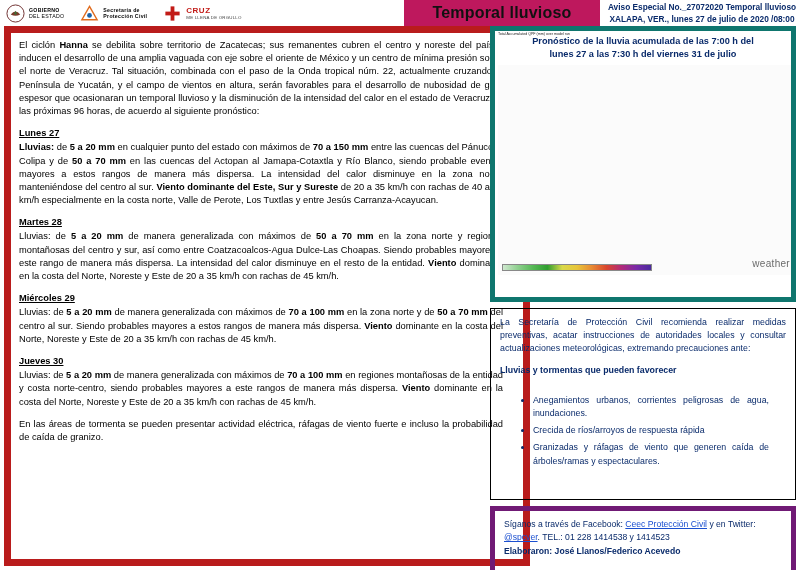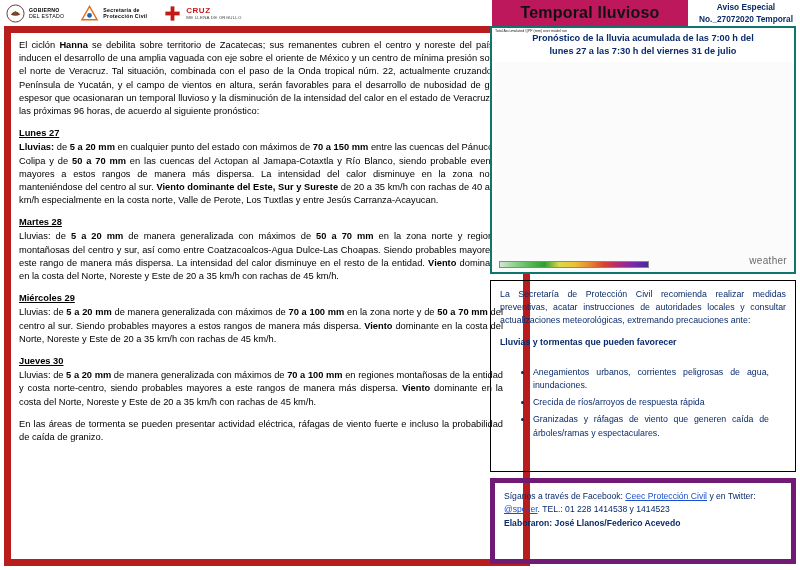--- a/index.html
+++ b/index.html
@@ -8,21 +8,21 @@
     width:800px; height:570px;
     font-family:"Liberation Sans", sans-serif;
     background:#ffffff;
     color:#000000;
     overflow:hidden;
   }
   .page { position:relative; width:800px; height:570px; background:#fff; }
 
   
   .header { position:absolute; left:0; top:0; width:800px; height:26px; display:flex; }
-  .logos { width:492px; height:26px; display:flex; align-items:center; gap:16px; padding-left:6px; background:#fff; }
+  .logos { width:404px; height:26px; display:flex; align-items:center; gap:16px; padding-left:6px; background:#fff; }
   .logo-block { display:flex; align-items:center; gap:4px; }
   .logo-mark { width:19px; height:19px; }
   .logo-text { font-size:5.2px; line-height:1.25; font-weight:bold; letter-spacing:.3px; }
   .logo-text .l2 { font-weight:normal; }
   .cruz-text { font-size:8px; font-weight:bold; color:#c21b17; letter-spacing:.5px; }
   .cruz-sub { font-size:4.4px; color:#444; letter-spacing:.2px; }
 
   .banner {
     width:196px; height:26px; background:#be185d; color:#111;
     display:flex; align-items:center; justify-content:center;
@@ -42,21 +42,21 @@
   }
   .left-col p { margin:0 0 9px 0; }
   .left-col p:last-child { margin-bottom:0; }
   .b { font-weight:bold; }
   .u { text-decoration:underline; font-weight:bold; }
   .day-head { display:block; margin-bottom:1px; }
 
   
   .right-col { position:absolute; left:490px; top:0; width:306px; height:540px; }
 
-  .map-box { border:2px solid #0f766e; width:306px; height:248px; background:#fff; position:relative; overflow:hidden; }
+  .map-box { border:5px solid #0f766e; width:306px; height:276px; background:#fff; position:relative; overflow:hidden; }
   .map-title {
     font-size:9.2px; font-weight:bold; color:#0a2b6b; text-align:center;
     padding:4px 10px 3px 10px; line-height:1.45;
   }
   .qpf-label { position:absolute; left:3px; top:1px; font-size:3.6px; color:#222; }
   .map-canvas { position:absolute; left:3px; top:34px; width:298px; height:210px; background:#f2f3f2; overflow:hidden; }
   .map-sea { position:absolute; inset:0; background:#fbfbfb; }
   .pivotal { position:absolute; right:6px; bottom:6px; font-size:10px; font-weight:bold; color:#2d8f3c; letter-spacing:.3px; }
   .pivotal span { color:#6b6b6b; font-weight:normal; }
   .cbar { position:absolute; left:4px; bottom:4px; width:150px; height:7px;

